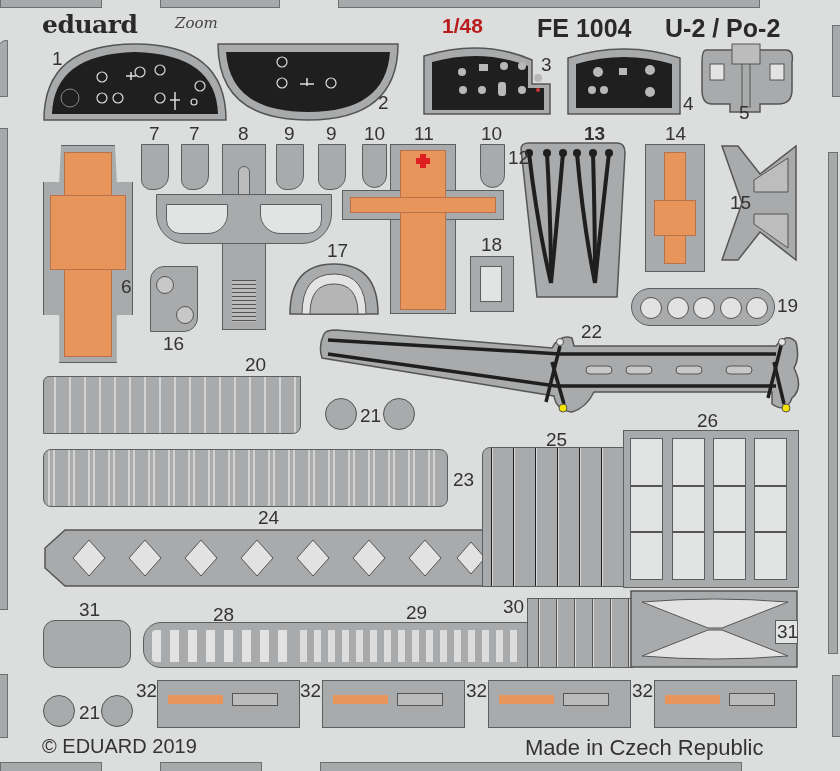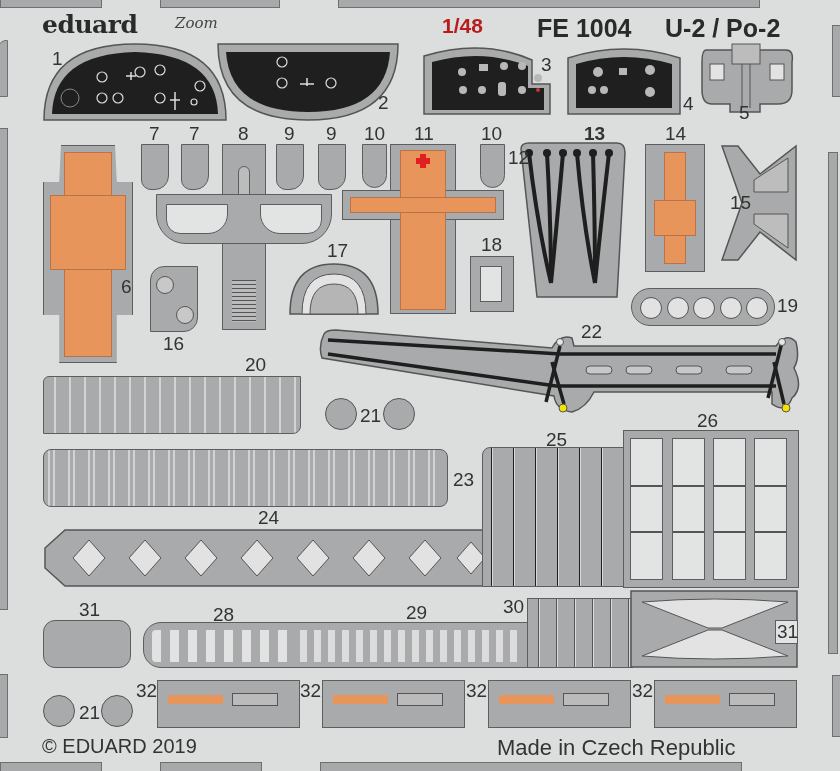--- a/index.html
+++ b/index.html
@@ -294,13 +294,13 @@
 <div class="abs" style="left:232px;top:693px;width:46px;height:13px;background:#bbb;border:1px solid #555;box-sizing:border-box;"></div>
 <div class="abs" style="left:397px;top:693px;width:46px;height:13px;background:#bbb;border:1px solid #555;box-sizing:border-box;"></div>
 <div class="abs" style="left:563px;top:693px;width:46px;height:13px;background:#bbb;border:1px solid #555;box-sizing:border-box;"></div>
 <div class="abs" style="left:729px;top:693px;width:46px;height:13px;background:#bbb;border:1px solid #555;box-sizing:border-box;"></div>
 <div class="lbl" style="left:136px;top:681px;">32</div>
 <div class="lbl" style="left:300px;top:681px;">32</div>
 <div class="lbl" style="left:466px;top:681px;">32</div>
 <div class="lbl" style="left:632px;top:681px;">32</div>
 
 <div class="abs" style="left:42px;top:735px;font-size:20px;color:#333;">© EDUARD 2019</div>
-<div class="abs" style="left:497px;top:735px;font-size:22px;color:#333;">Made in Czech Republic</div>
+<div class="abs" style="left:525px;top:735px;font-size:22px;color:#333;">Made in Czech Republic</div>
 
 </body></html>

